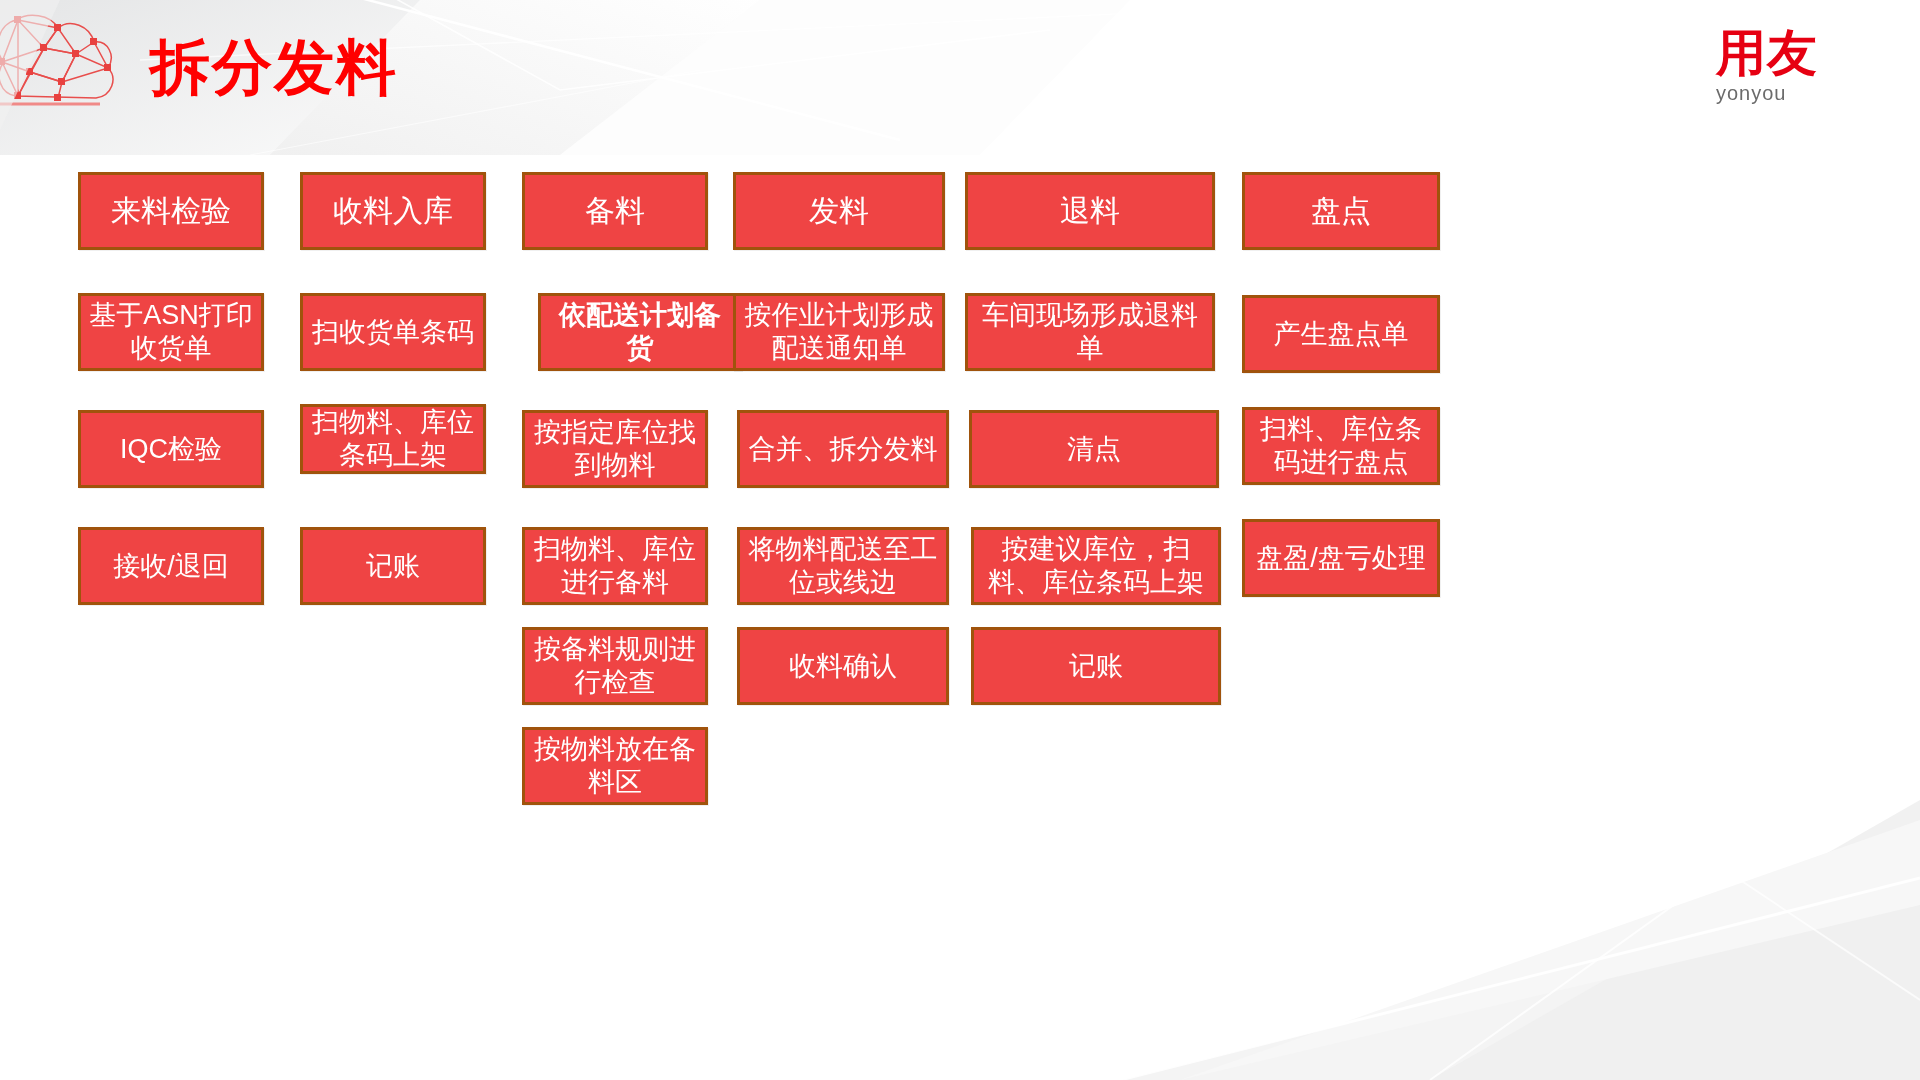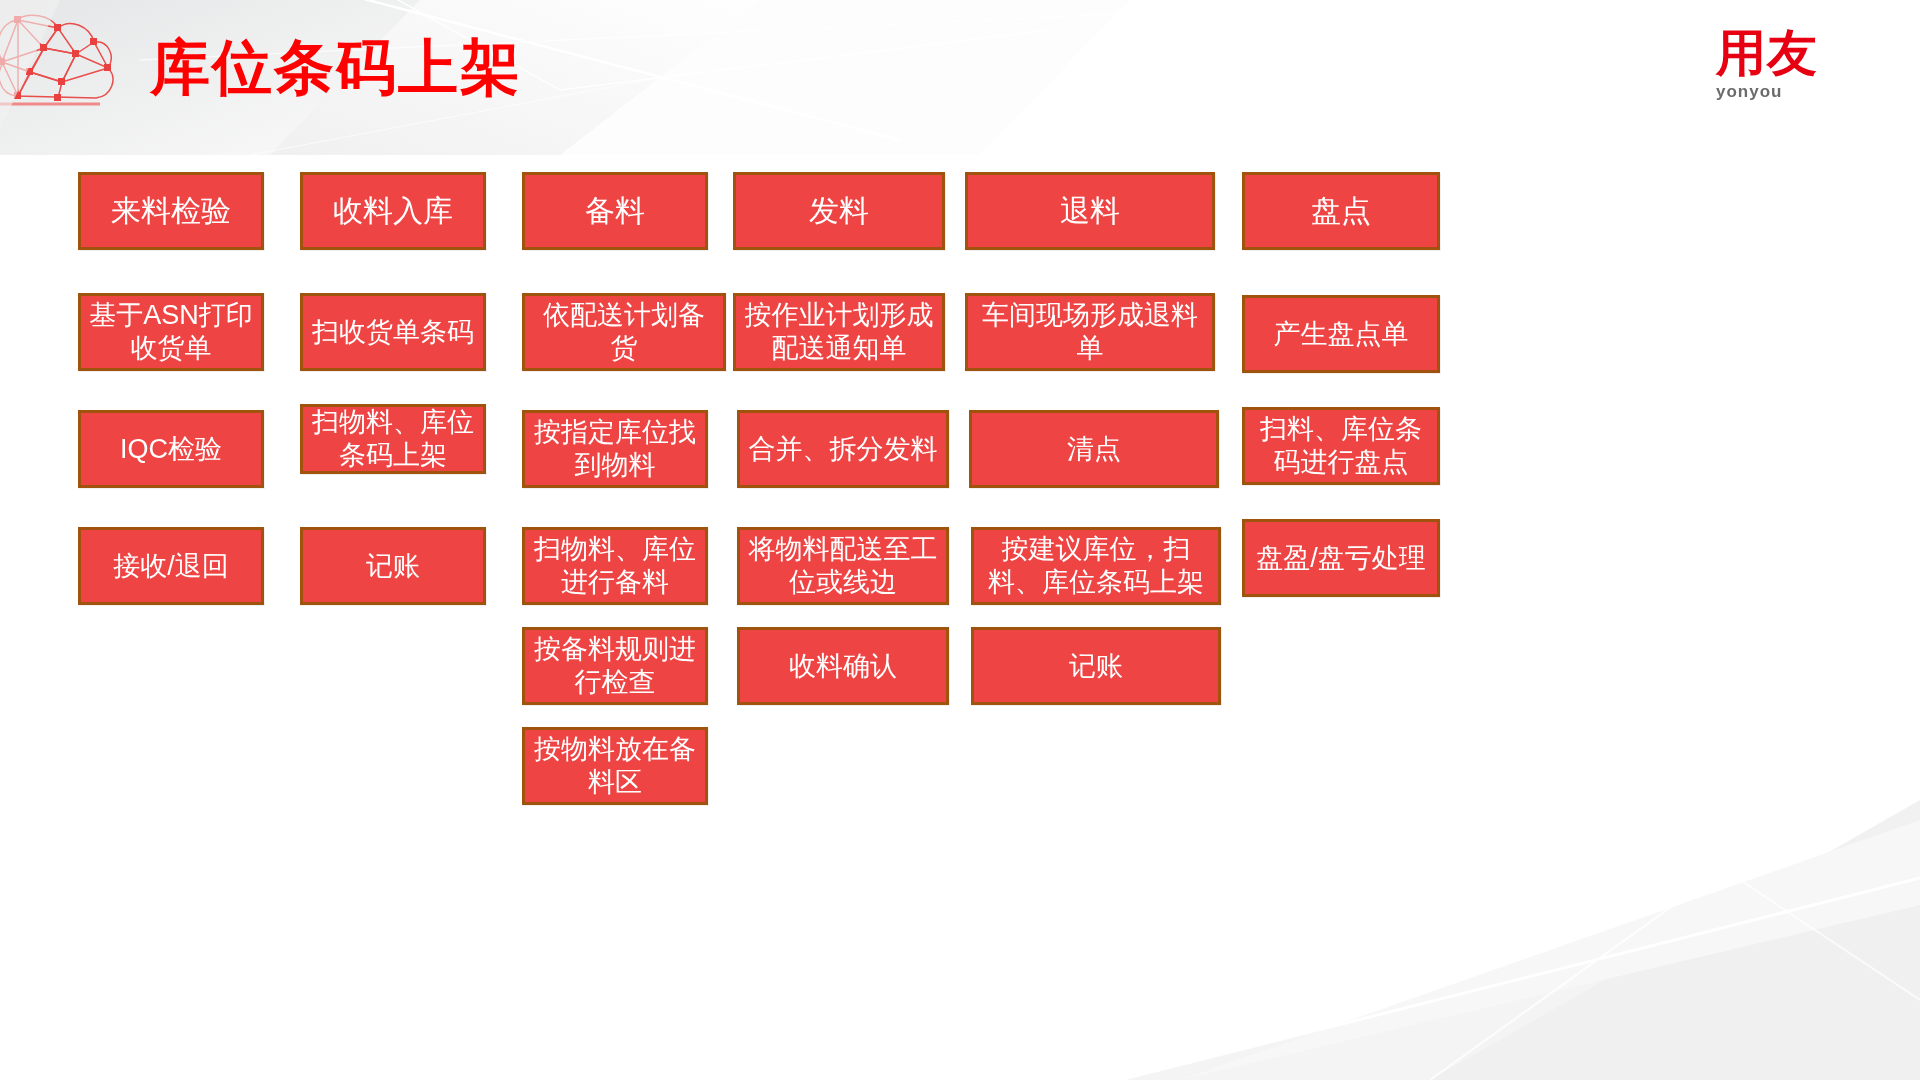--- a/index.html
+++ b/index.html
@@ -57,22 +57,22 @@
     text-align: left;
   }
   #brand-cn {
     font-size: 50px;
     font-weight: bold;
     color: #e60012;
     line-height: 1;
     letter-spacing: 1px;
   }
   #brand-en {
-    font-size: 17px;
-    font-weight: bold;
+    font-size: 20px;
+    font-weight: normal;
     color: #6b6b6b;
     letter-spacing: 1px;
     margin-top: 5px;
     line-height: 1;
   }
 
   
   #bg-facets {
     position: absolute;
     left: 0; top: 0;
@@ -160,21 +160,21 @@
       <rect x="2" y="56" width="7" height="7"></rect>
       <rect x="30" y="66" width="7" height="7"></rect>
       <rect x="62" y="76" width="7" height="7"></rect>
       <rect x="108" y="62" width="7" height="7"></rect>
       <rect x="18" y="90" width="7" height="7"></rect>
       <rect x="58" y="92" width="7" height="7"></rect>
     </g>
     <line x1="4" y1="102" x2="104" y2="102" stroke="#f08a88" stroke-width="3"></line>
   </svg>
 
-  <div id="header-title">库位条码上架</div>
+  <div id="header-title">拆分发料</div>
 
   <div id="brand">
     <div id="brand-cn">用友</div>
     <div id="brand-en">yonyou</div>
   </div>
 </div>
 
 <svg id="bg-facets" viewBox="0 0 1920 1080" preserveAspectRatio="none">
   <polygon points="1920,880 1920,1080 1120,1080" fill="#f4f4f4"></polygon>
   <polygon points="1430,1080 1920,800 1920,1080" fill="#eeeeee" opacity="0.85"></polygon>
@@ -196,21 +196,21 @@
 
   <div class="col" style="left:300px; width:186px;">
     <div class="node node-head" style="left:0; top:17px; width:186px; height:78px;">收料入库</div>
     <div class="node node-body" style="left:0; top:138px; width:186px; height:78px;">扫收货单条码</div>
     <div class="node node-body" style="left:0; top:249px; width:186px; height:70px;">扫物料、库位条码上架</div>
     <div class="node node-body" style="left:0; top:372px; width:186px; height:78px;">记账</div>
   </div>
 
   <div class="col" style="left:522px; width:186px;">
     <div class="node node-head" style="left:0; top:17px; width:186px; height:78px;">备料</div>
-    <div class="node node-body" style="left:0; top:138px; width:204px; height:78px;">依配送计划备货</div>
+    <div class="node node-body" style="left:16px; top:138px; width:204px; height:78px;font-weight:bold;">依配送计划备货</div>
     <div class="node node-body" style="left:0; top:255px; width:186px; height:78px;">按指定库位找到物料</div>
     <div class="node node-body" style="left:0; top:372px; width:186px; height:78px;">扫物料、库位进行备料</div>
     <div class="node node-body" style="left:0; top:472px; width:186px; height:78px;">按备料规则进行检查</div>
     <div class="node node-body" style="left:0; top:572px; width:186px; height:78px;">按物料放在备料区</div>
   </div>
 
   <div class="col" style="left:733px; width:212px;">
     <div class="node node-head" style="left:0; top:17px; width:212px; height:78px;">发料</div>
     <div class="node node-body" style="left:0; top:138px; width:212px; height:78px;">按作业计划形成配送通知单</div>
     <div class="node node-body" style="left:4px; top:255px; width:212px; height:78px;">合并、拆分发料</div>

